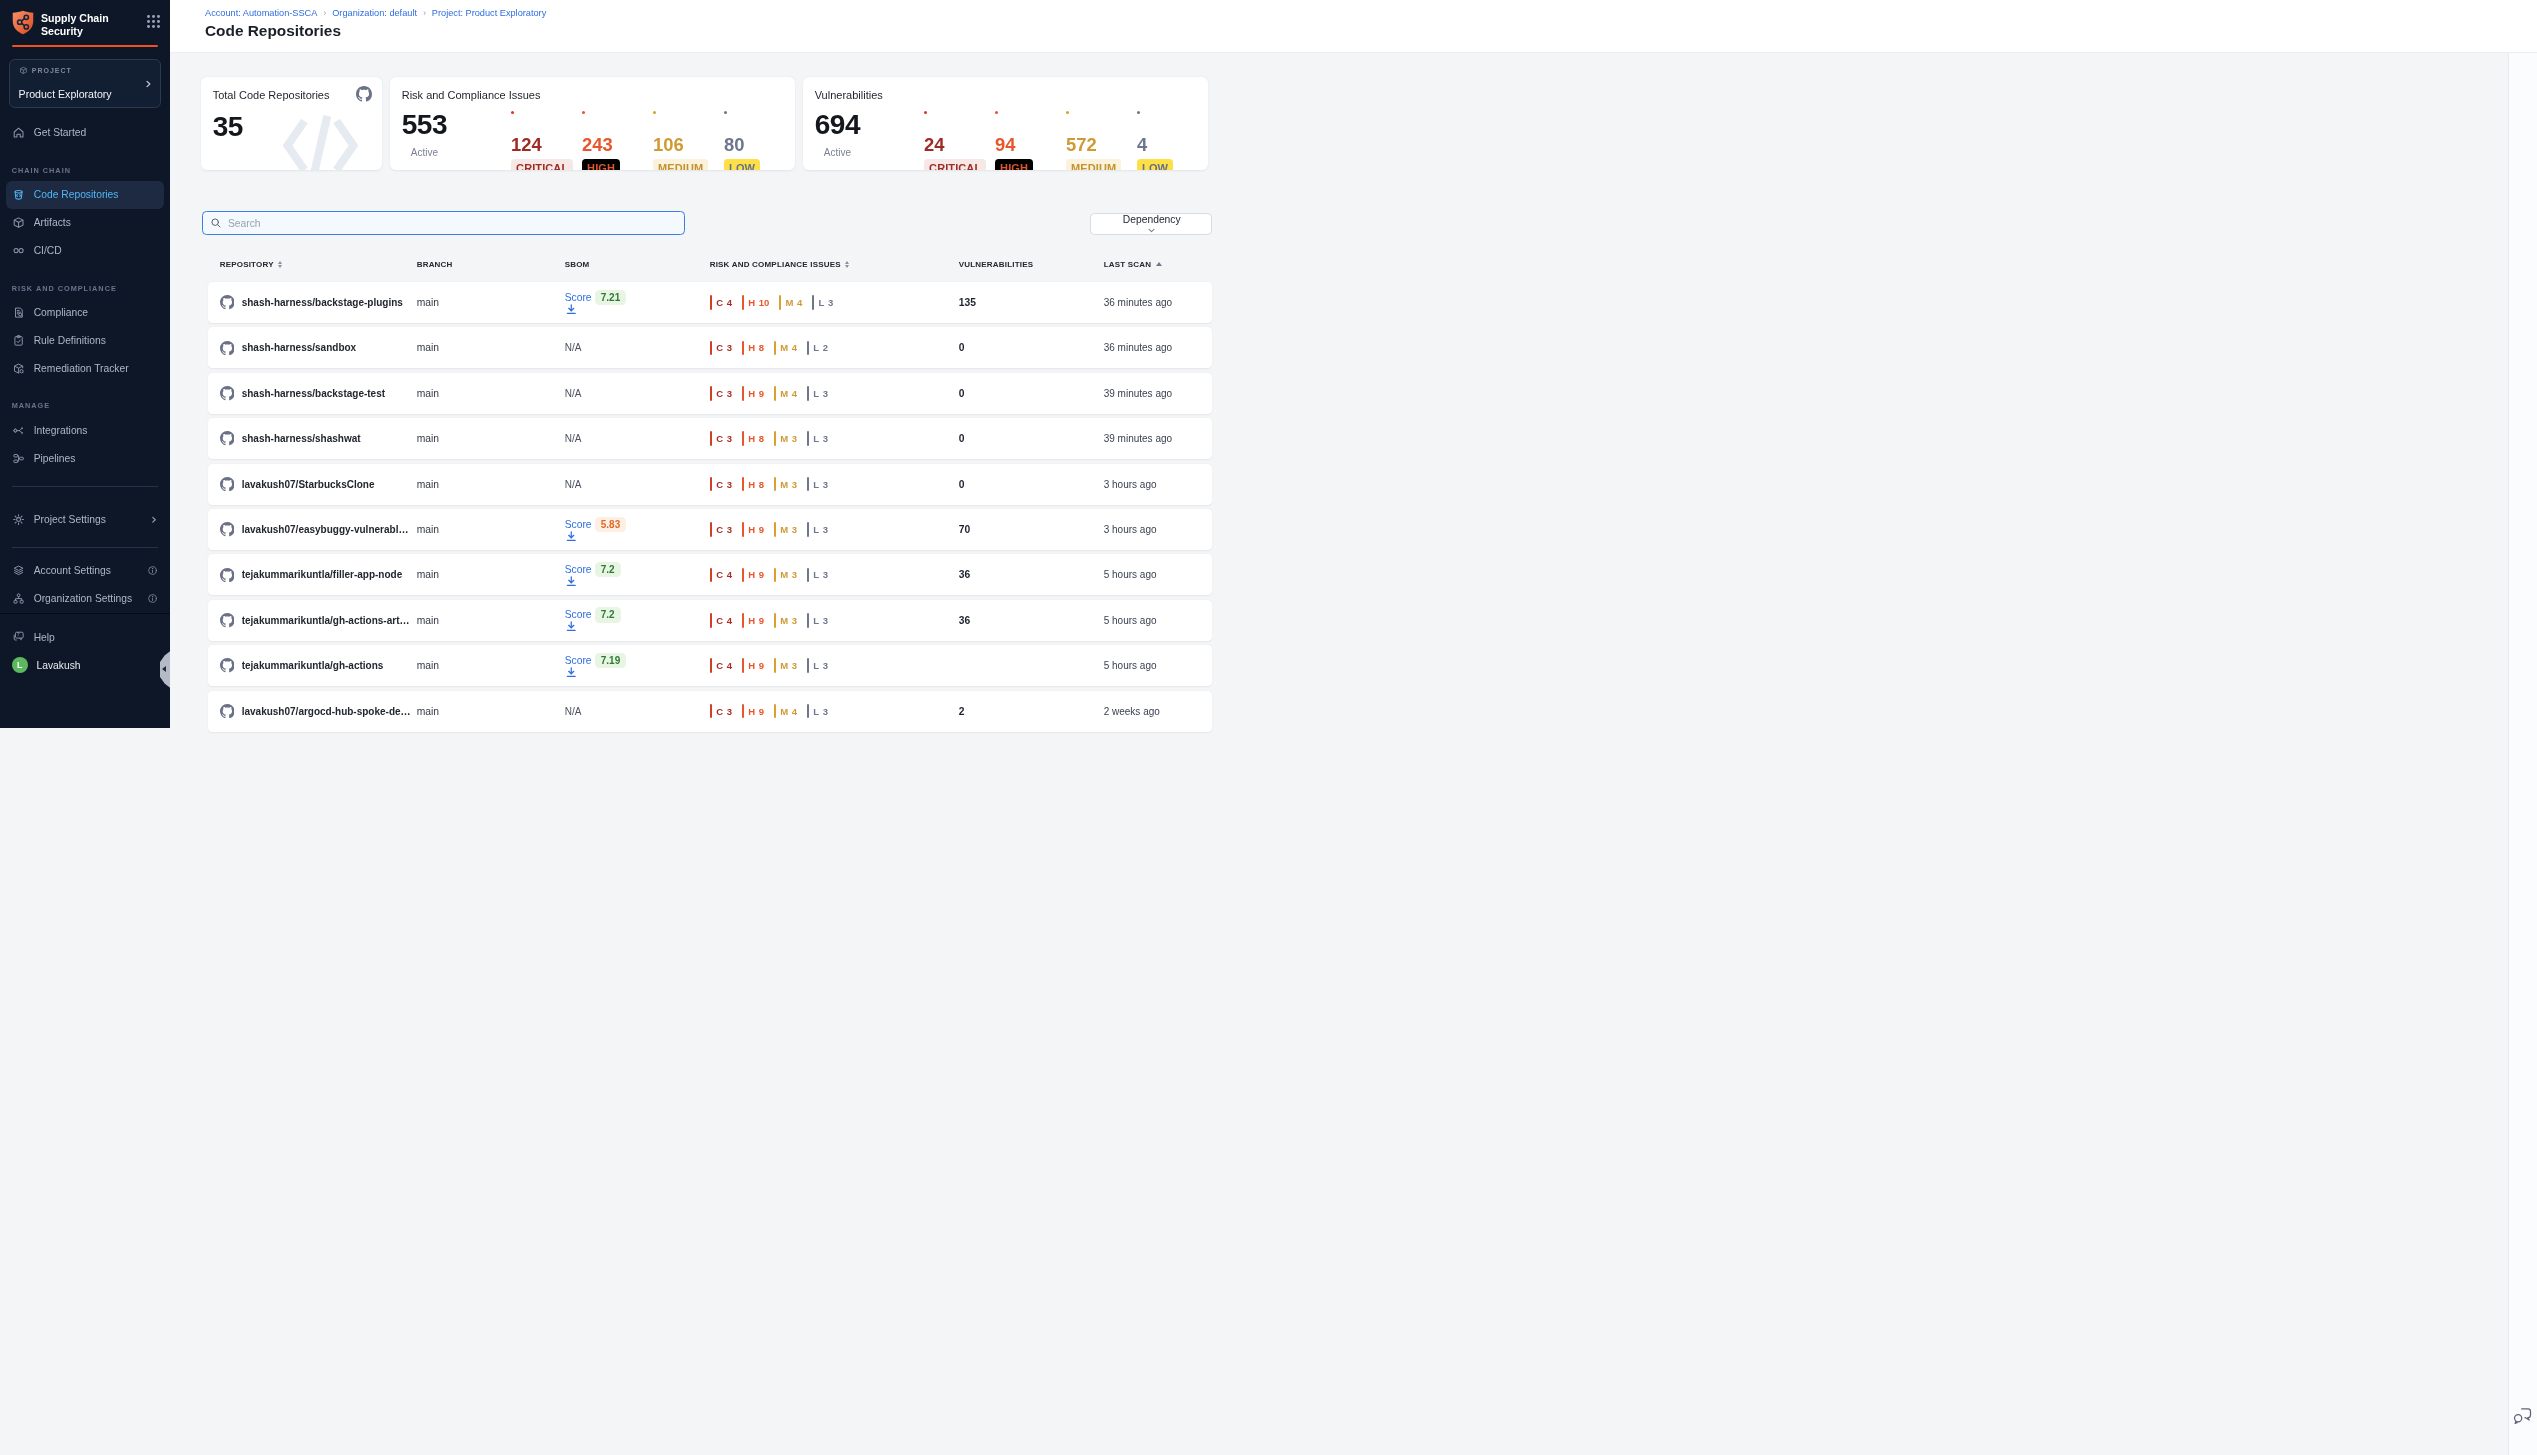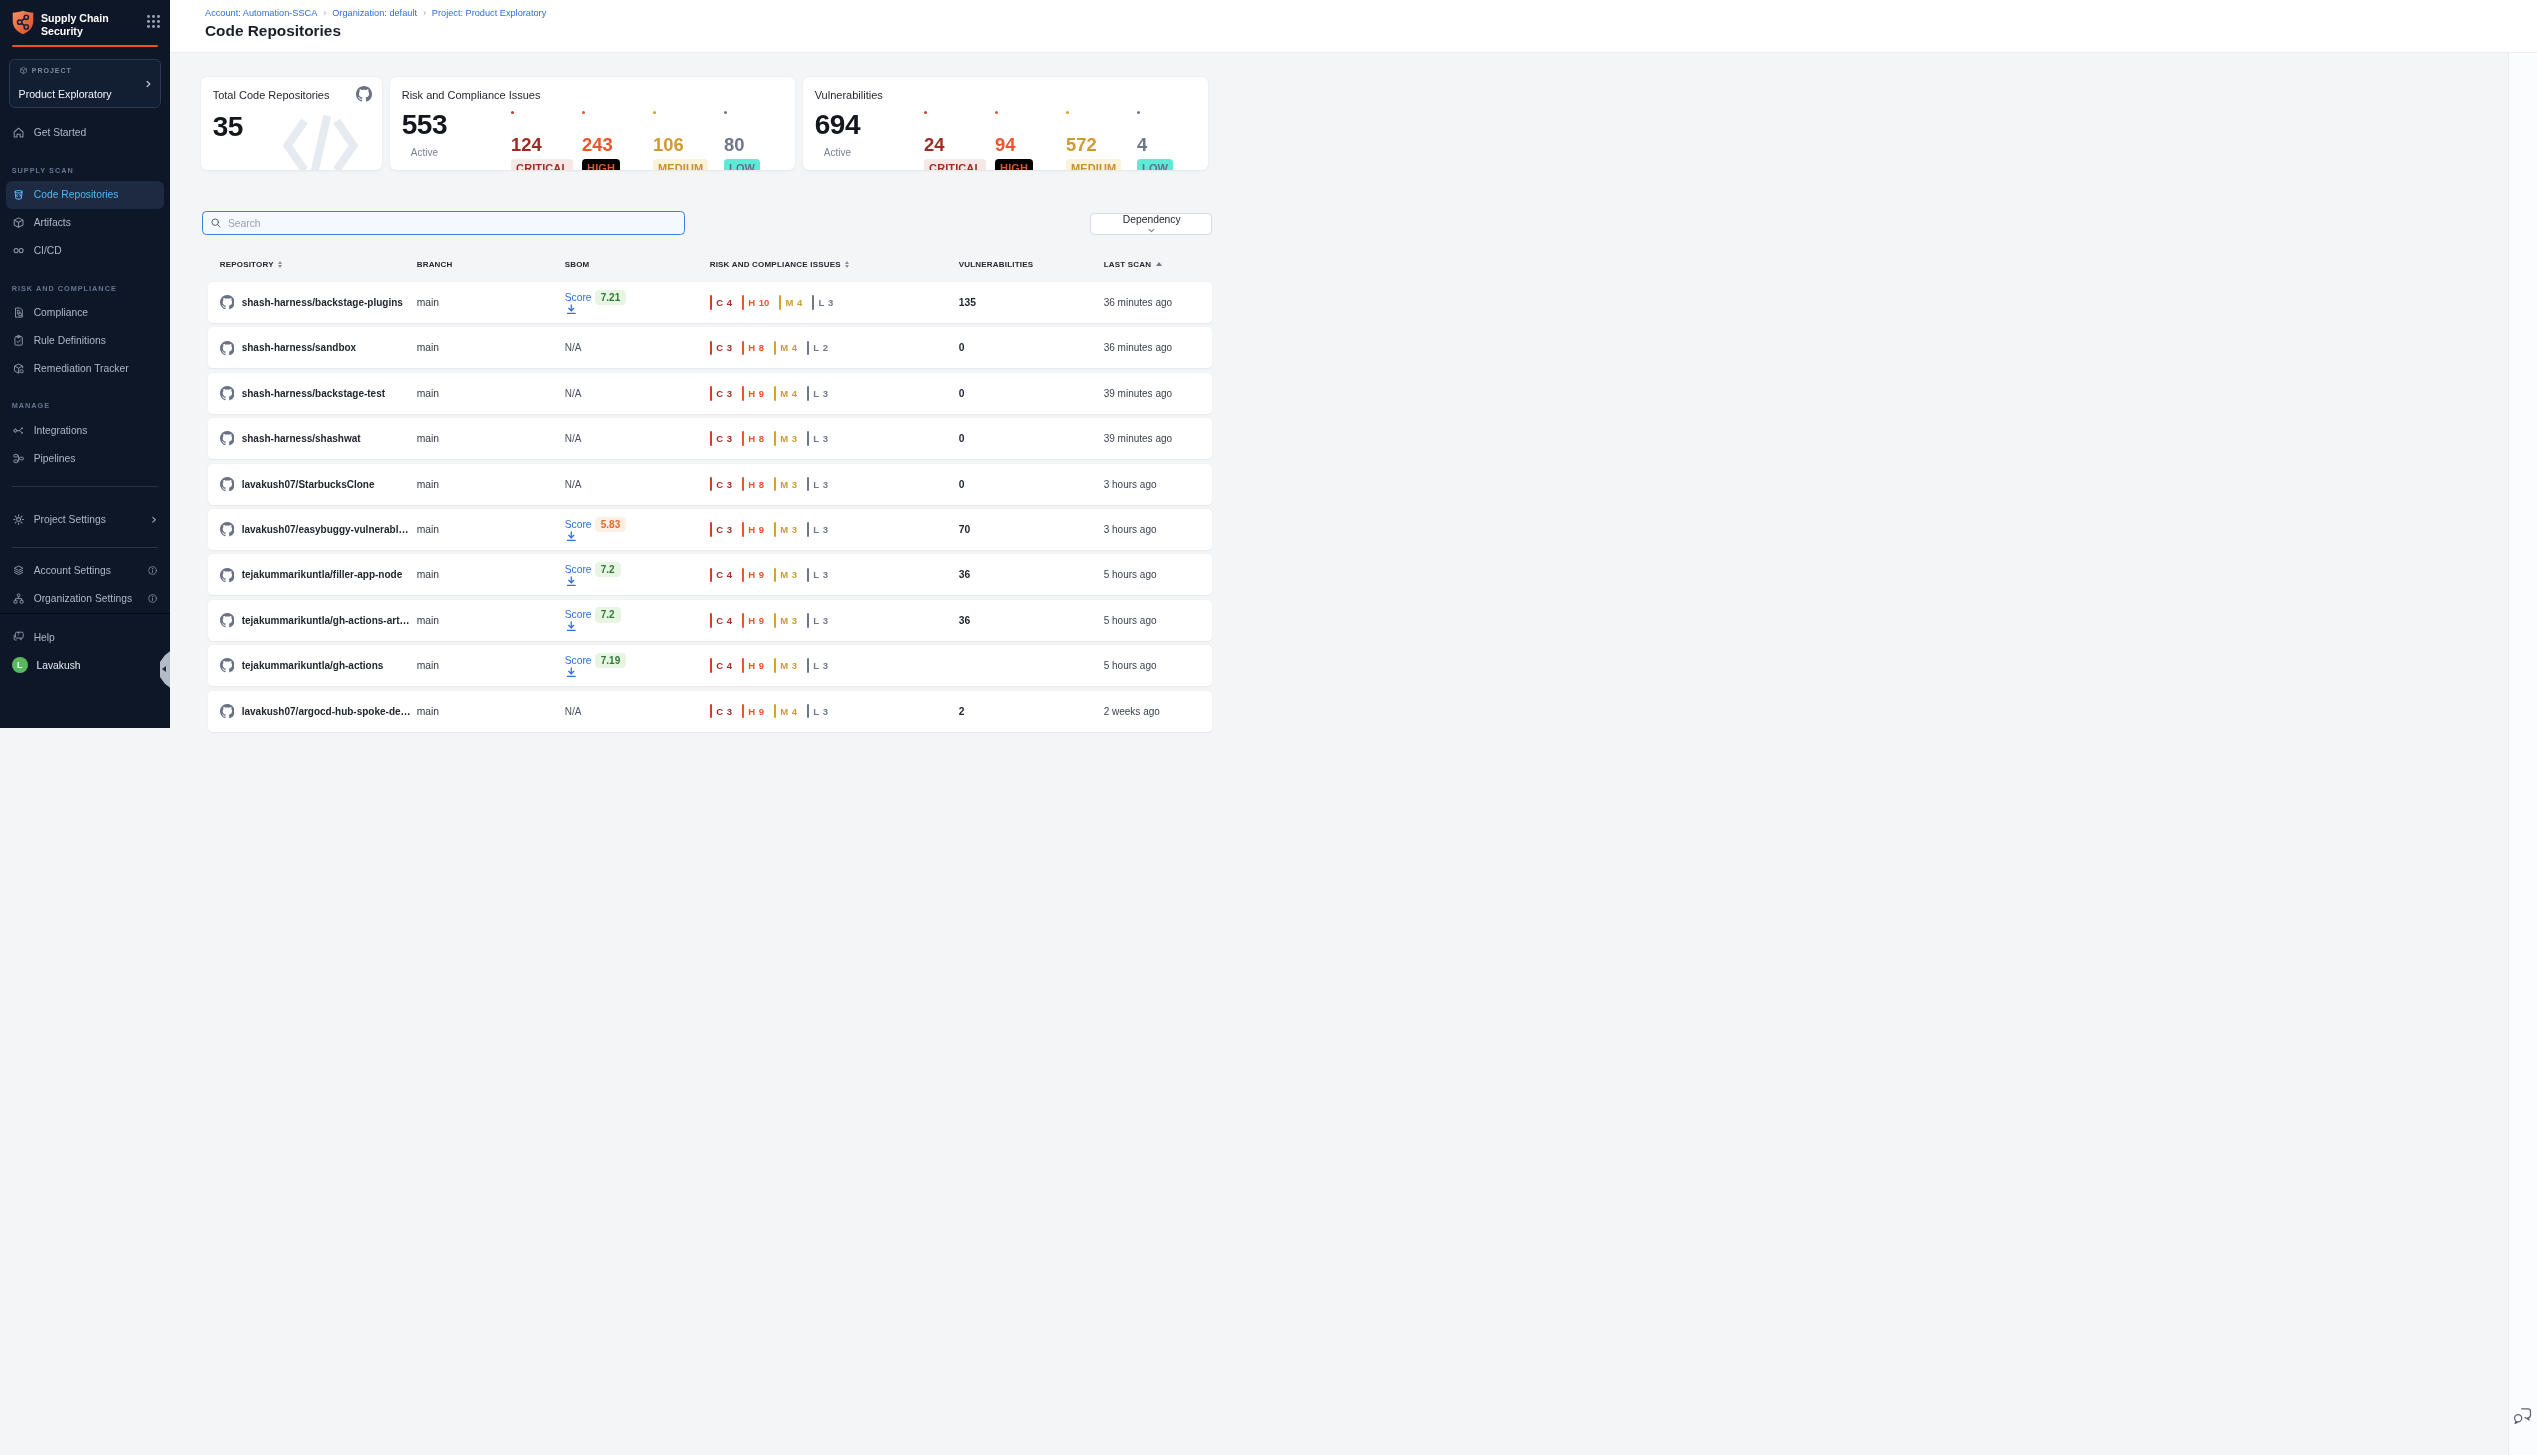--- a/index.html
+++ b/index.html
@@ -57,21 +57,21 @@
   .stat-main { position:absolute; left:11.7px; top:32px; }
   .stat-sub { margin-top:5.9px; font-size:10px; color:#7b8296;text-align:center; }
   .sev-row { position:absolute; left:121px; top:34px; display:flex; }
   .sev-group { width:71px; display:flex; gap:22px;flex-direction:column; }
   .sev-bar { width:2.6px; height:41px; border-radius:1.5px; flex:0 0 2.6px; }
   .sev-num { font-size:18.4px; font-weight:700; line-height:1; }
   .sev-badge { display:inline-block; margin-top:5.1px; padding:2.9px 5.1px; border-radius:3.7px; font-size:11px; font-weight:800; letter-spacing:0.1px; }
   .crit .sev-bar { background:#d63b24; } .crit .sev-num { color:#9e2b24; } .crit .sev-badge { background:#f6e8e6; color:#9e2b24; }
   .high .sev-bar { background:#e8562b; } .high .sev-num { color:#e8562b; } .high .sev-badge { background:#000000; color:#e2552a; }
   .med  .sev-bar { background:#d9a02f; } .med  .sev-num { color:#d09a33; } .med  .sev-badge { background:#faf2da; color:#c4922f; }
-  .low  .sev-bar { background:#6e768c; } .low  .sev-num { color:#6e768c; } .low  .sev-badge { background:#5eead4; color:#666f8a; }
+  .low  .sev-bar { background:#6e768c; } .low  .sev-num { color:#6e768c; } .low  .sev-badge { background:#fde047; color:#666f8a; }
 
   
   .search-box { position:absolute; left:32px; top:211px; width:483px; height:24px; background:#f3f9fd; border:1.1px solid #3c7de5; border-radius:4.4px; display:flex; align-items:center; padding:0 7.3px; gap:5.9px; }
   .search-box input { flex:1; border:none; outline:none; background:transparent; font-size:10.3px; color:#1e222c; font-family:"Liberation Sans",sans-serif; }
   .search-box input::placeholder { color:#9aa1b0; }
   .dropdown { position:absolute; left:920px; top:213px; width:122px; height:22px; background:#fff; border:0.7px solid #d8dbe3; border-radius:4.4px; display:flex; align-items:center; padding:0 7.3px 0 8.8px; cursor:pointer;flex-direction:column; }
   .dropdown .dd-value { flex:1; font-size:10.3px; color:#1e222c; }
 
   
   .tgrid { display:grid; grid-template-columns:197px 148px 145px 249px 145px auto; align-items:center; padding-left:11.7px; }
@@ -167,21 +167,21 @@
   <div class="nav">
     <div class="nav-item">
       <span class="nicon">
         <svg width="13.2" height="13.2" viewBox="0 0 18 18" fill="none" stroke="currentColor" stroke-width="1.4" stroke-linejoin="round">
             <path d="M3 8.2 L9 3 L15 8.2 V15 H11.2 V11.4 H6.8 V15 H3 Z"></path>
           </svg>
       </span>
       <span>Get Started</span>
     </div>
 
-    <div class="section-label">SUPPLY SCAN</div>
+    <div class="section-label">CHAIN CHAIN</div>
     <div class="nav-item active">
       <span class="nicon">
         <svg width="13.2" height="13.2" viewBox="0 0 18 18" fill="none" stroke="currentColor" stroke-width="1.4" stroke-linecap="round" stroke-linejoin="round">
             <path d="M4.2 5 L5.2 13.6 C5.3 14.6 7 15.2 9 15.2 C11 15.2 12.7 14.6 12.8 13.6 L13.8 5"></path>
             <ellipse cx="9" cy="5" rx="4.8" ry="1.7"></ellipse>
             <polyline points="7.4 8.8 6.2 10.2 7.4 11.6"></polyline>
             <polyline points="10.6 8.8 11.8 10.2 10.6 11.6"></polyline>
           </svg>
       </span>
       <span>Code Repositories</span>

